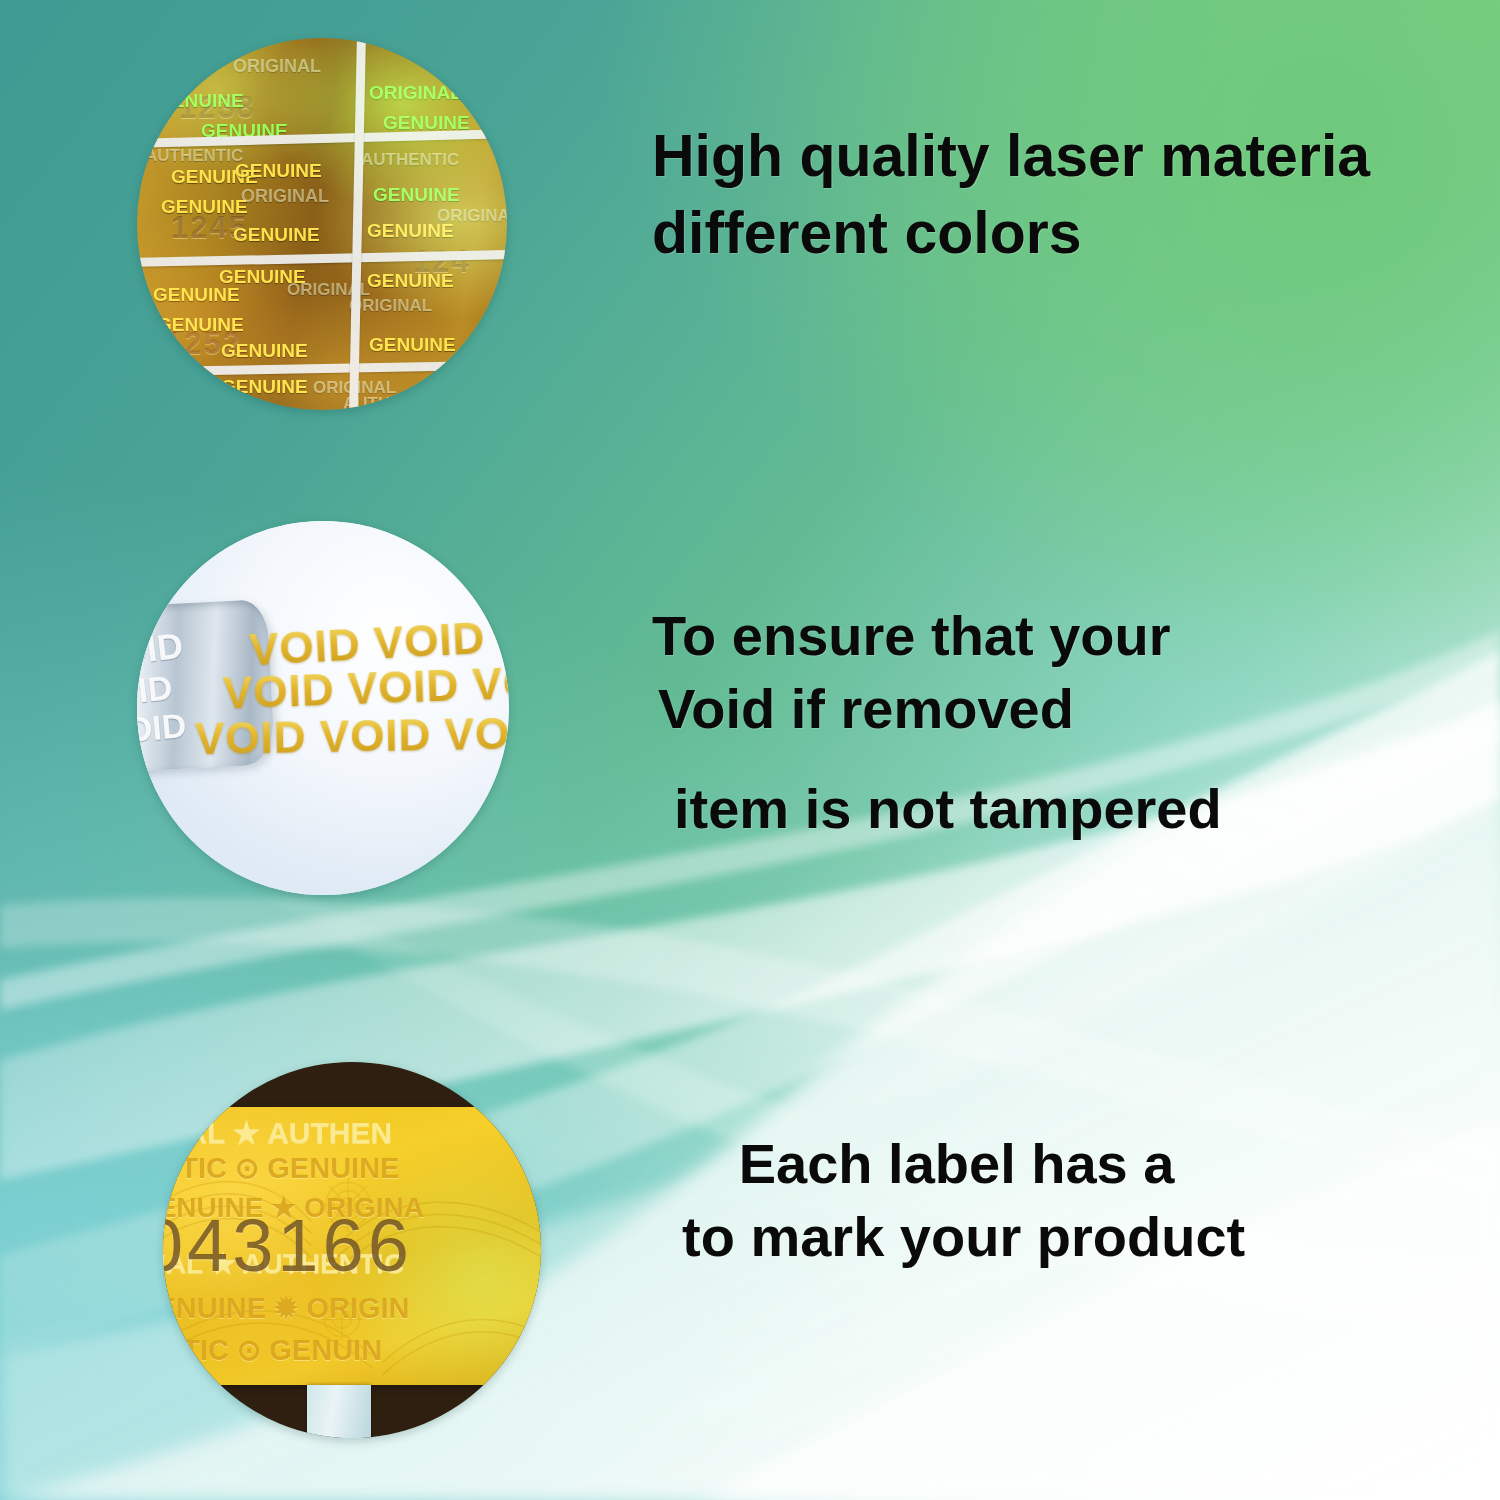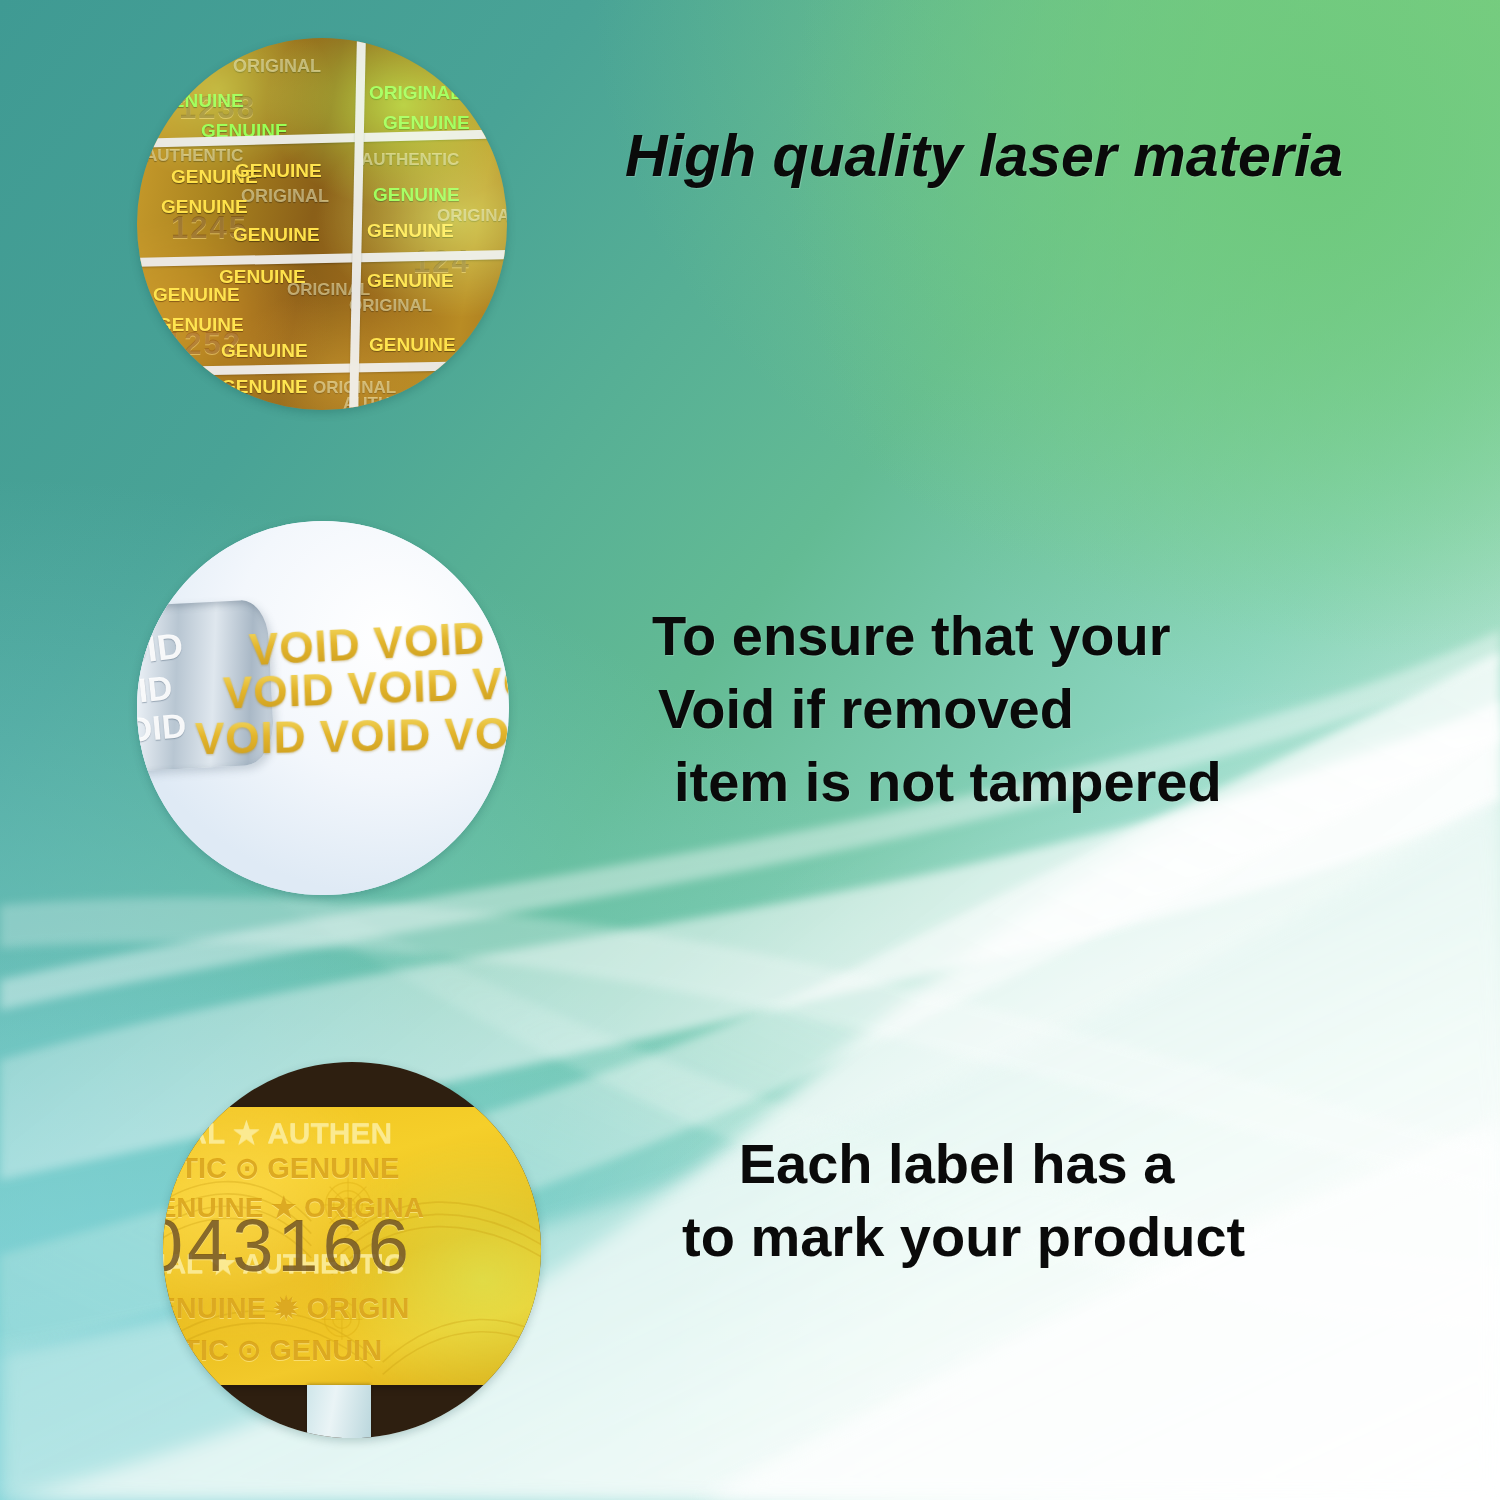--- a/index.html
+++ b/index.html
@@ -155,27 +155,27 @@
   .text-block {
     position:absolute;
     color:#0a0a0a;
     font-weight:700;
     font-stretch:condensed;
     line-height:1.30;
     text-shadow:1px 1px 0 rgba(255,255,255,0.18);
   }
   .text-block .line { display:block; white-space:nowrap; }
 
-  #text-block-laser   { left:625px; top:118px;  font-size:59px;font-style:italic; }
+  #text-block-laser   { left:652px; top:118px;  font-size:59px; }
   #text-block-void    { left:652px; top:600px;  font-size:56px; }
   #text-block-serial  { left:668px; top:1128px; font-size:56px;text-align:center; }
 
   #text-block-void .line:nth-child(2),
   #text-block-void .line:nth-child(3) { padding-left:6px; }
-  #text-block-void .line:nth-child(3) { padding-left:22px; }
+  #text-block-void .line:nth-child(3) { padding-left:22px;margin-top:27px; }
   #text-block-serial .line:nth-child(2) { padding-left:14px; }
   #text-block-serial .line:nth-child(3) { padding-left:10px; }
 </style>
 </head>
 <body>
 
 <div id="stage">
 
   <div class="bg-base"></div>
   <div class="bg-tint-tr"></div>
@@ -353,20 +353,21 @@
 
         <div class="serial-number" style="left:-6px; top:96px;">043166</div>
       </div>
 
       <div class="serial-tab"></div>
     </div>
   </div>
 
   <div class="text-block" id="text-block-laser">
     <span class="line">High quality laser materia</span>
+    <span class="line">different colors</span>
   </div>
 
   <div class="text-block" id="text-block-void">
     <span class="line">To ensure that your</span>
     <span class="line">Void if removed</span>
     <span class="line">item is not tampered</span>
   </div>
 
   <div class="text-block" id="text-block-serial">
     <span class="line">Each label has a</span>

